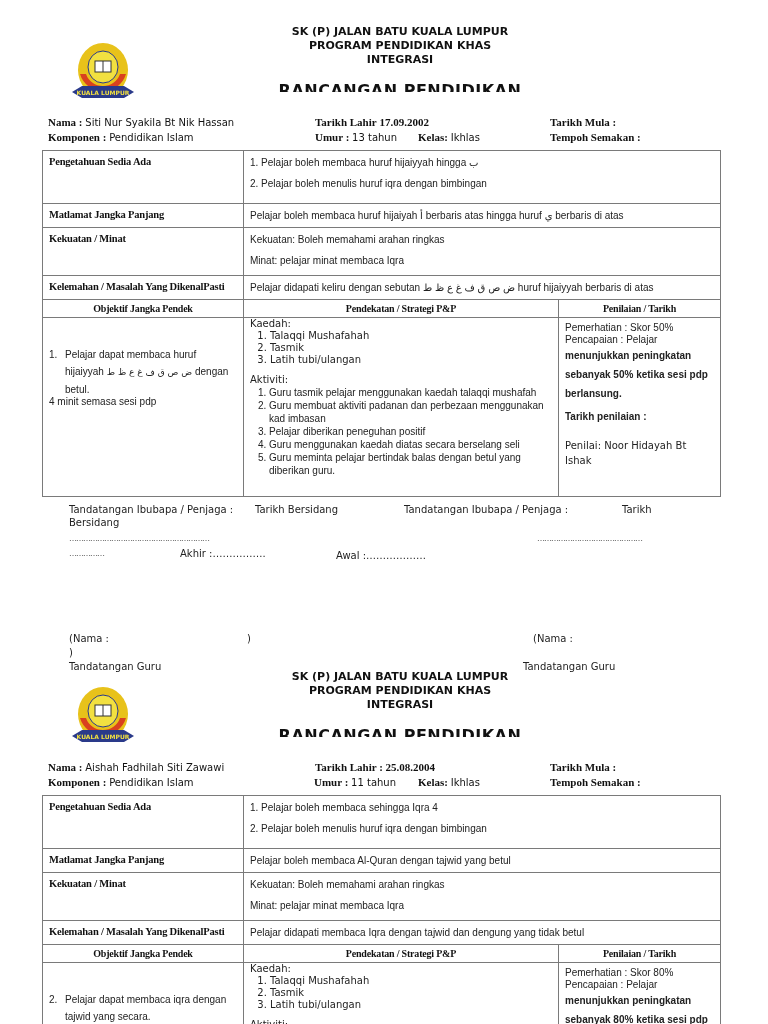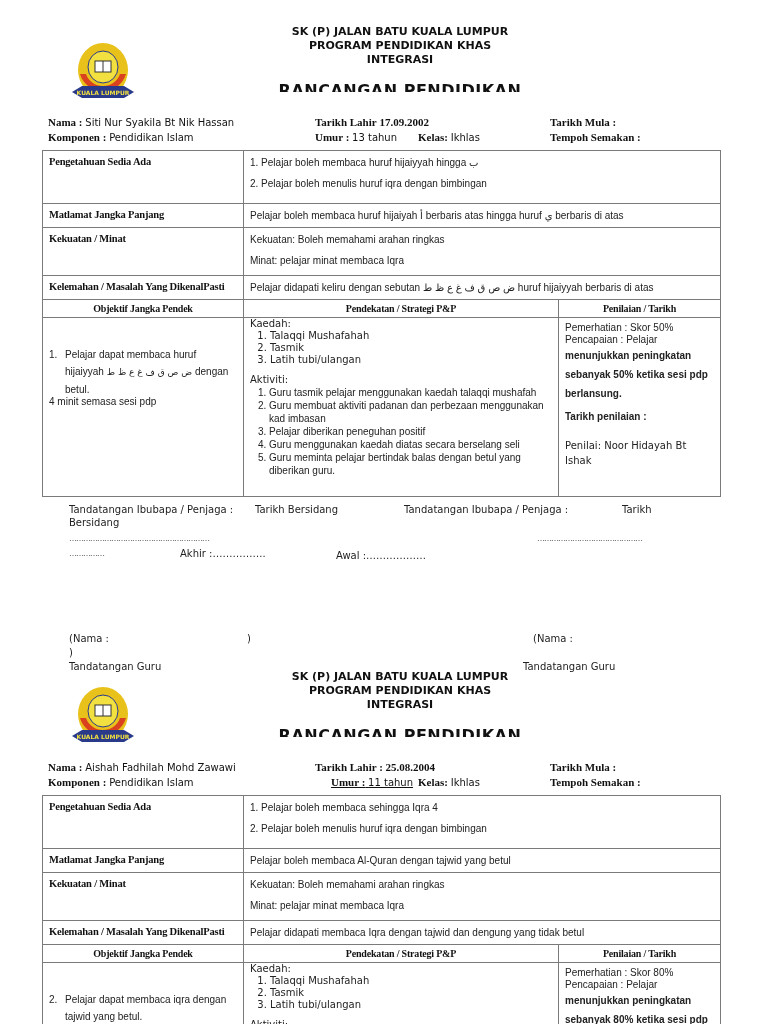--- a/index.html
+++ b/index.html
@@ -184,29 +184,29 @@
   </svg>
 </div>
 <div class="hdr-title" style="top:670px;">SK (P) JALAN BATU KUALA LUMPUR</div>
 <div class="hdr-title" style="top:684px;">PROGRAM PENDIDIKAN KHAS</div>
 <div class="hdr-title" style="top:698px;">INTEGRASI</div>
 <div class="hdr-clip" style="top:729px;">
   <span>RANCANGAN PENDIDIKAN</span>
 </div>
 
 <div class="info" style="left:48px;top:761px;">
-  <b>Nama :</b> <span class="v">Aishah Fadhilah Mohd Zawawi</span>
+  <b>Nama :</b> <span class="v">Aishah Fadhilah Siti Zawawi</span>
 </div>
 <div class="info" style="left:48px;top:776px;">
   <b>Komponen :</b> <span class="v">Pendidikan Islam</span>
 </div>
 <div class="info" style="left:315px;top:761px;">
   <b>Tarikh Lahir :</b> <b>25.08.2004</b>
 </div>
-<div class="info" style="left:331px;top:776px;text-decoration:underline;">
+<div class="info" style="left:314px;top:776px;">
   <b>Umur :</b> <span class="v">11 tahun</span>
 </div>
 <div class="info" style="left:418px;top:776px;">
   <b>Kelas:</b> <span class="v">Ikhlas</span>
 </div>
 <div class="info" style="left:550px;top:761px;">
   <b>Tarikh Mula :</b>
 </div>
 <div class="info" style="left:550px;top:776px;">
   <b>Tempoh Semakan :</b>
@@ -249,21 +249,21 @@
     <td class="colhdr">Objektif Jangka Pendek</td>
     <td class="colhdr">Pendekatan / Strategi P&amp;P</td>
     <td class="colhdr">Penilaian / Tarikh</td>
   </tr>
   <tr>
     <td class="cell-obj" style="height:150px;">
       <div style="display:flex;">
         <span style="width:16px;">2.</span>
         <div>
           <div>Pelajar dapat membaca iqra dengan</div>
-          <div>tajwid yang betul.</div>
+          <div>tajwid yang secara.</div>
         </div>
       </div>
     </td>
     <td class="cell-strat">
       <div class="kaedah">Kaedah:</div>
       <ol class="k">
         <li>Talaqqi Mushafahah</li>
         <li>Tasmik</li>
         <li>Latih tubi/ulangan</li>
       </ol>

